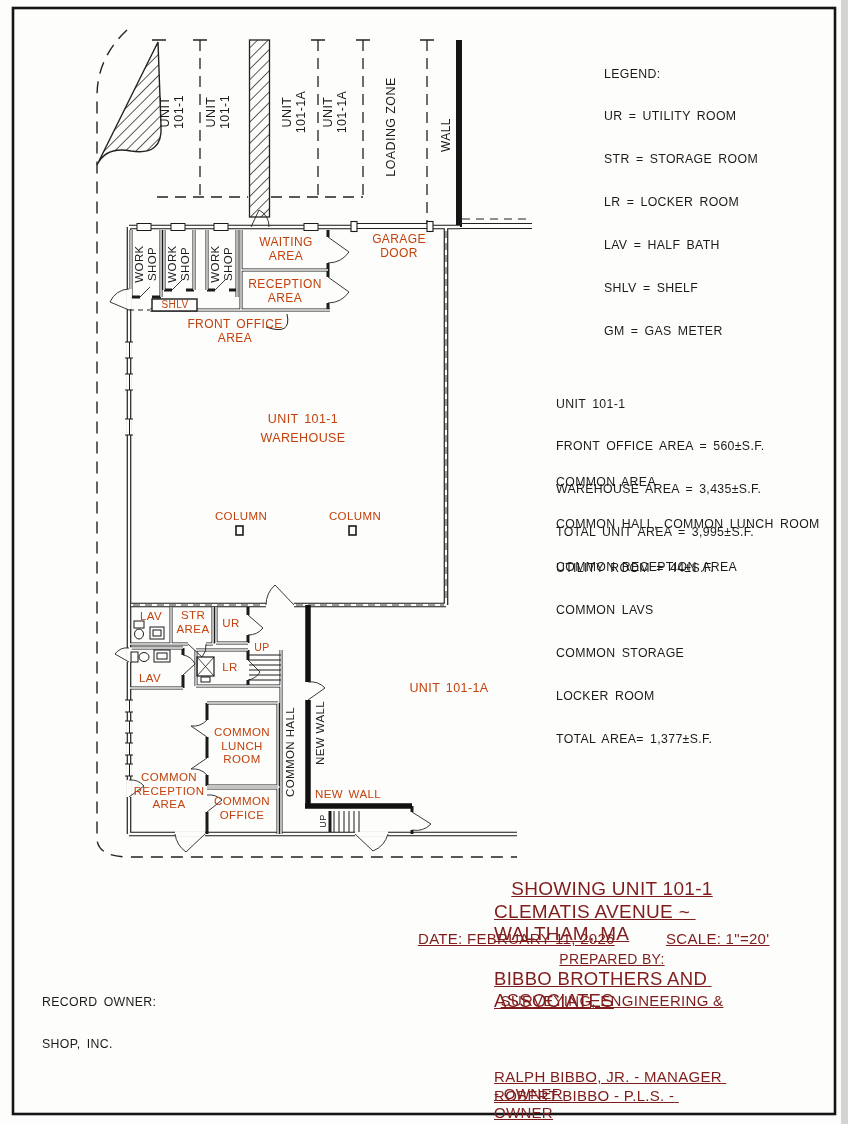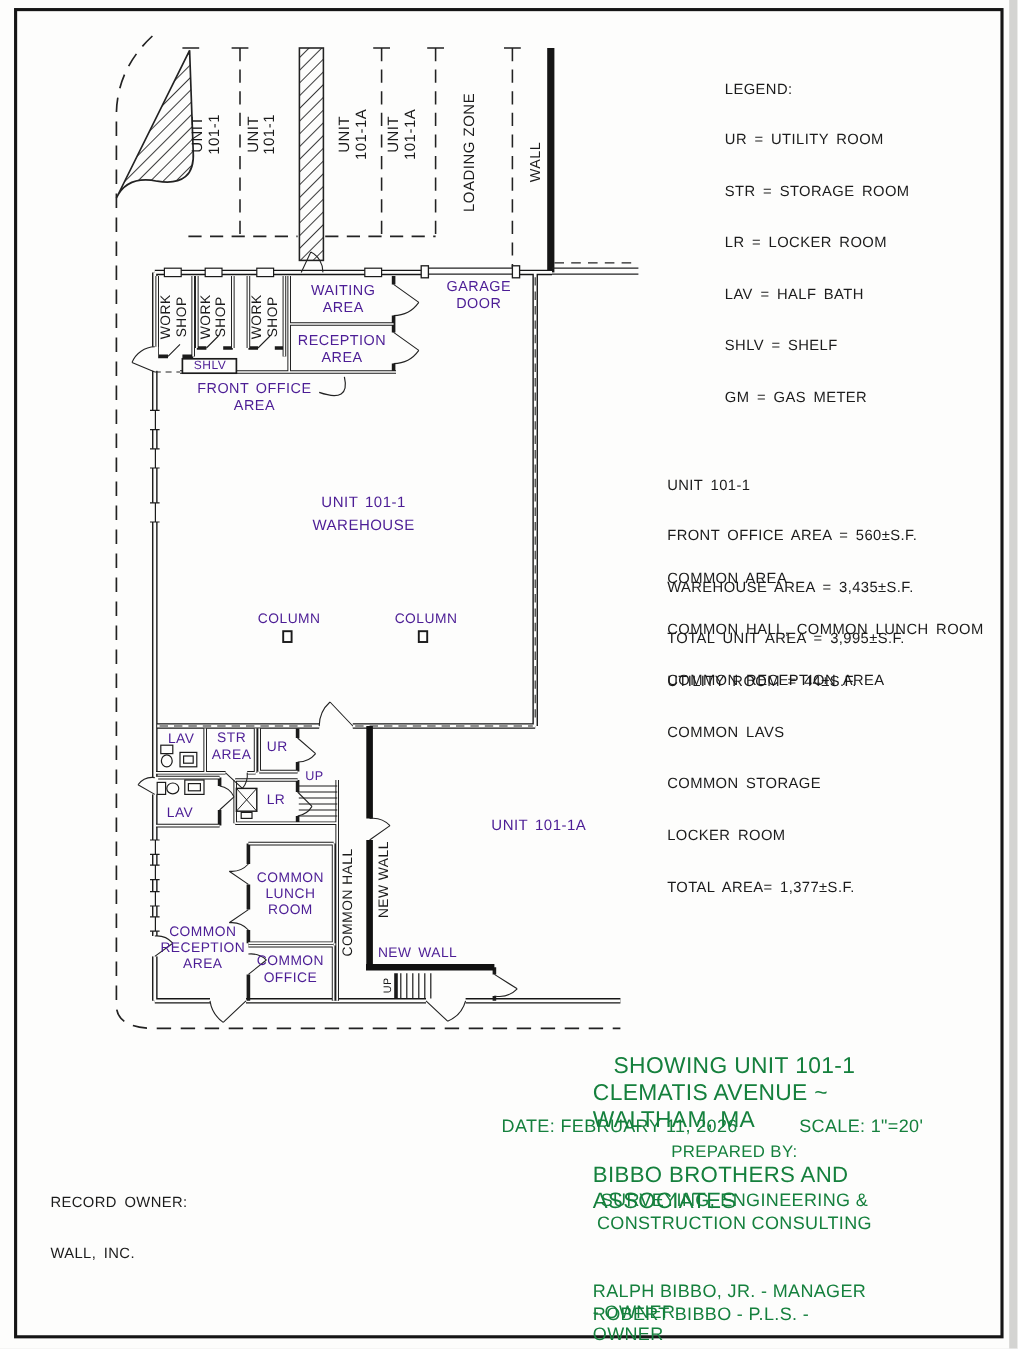--- a/index.html
+++ b/index.html
@@ -1,31 +1,31 @@
 <!DOCTYPE html>
 <html><head>
 <meta charset="utf-8">
 <style>
   html,body{margin:0;padding:0;background:#e8e8e6;}
   .sheet{position:relative;width:848px;height:1124px;background:#fdfdfc;overflow:hidden;
          font-family:"Liberation Sans", sans-serif;color:#1c1c1c;}
   .edge{position:absolute;top:0;right:0;width:7px;height:100%;background:#d4d4d2;}
   .plan-svg{position:absolute;left:0;top:0;}
   .lbl{position:absolute;transform:translate(-50%,-50%);white-space:pre-wrap;text-align:center;
-       line-height:1.18;letter-spacing:.4px;word-spacing:2px;color:#4c1d95;}
+       line-height:1.18;letter-spacing:.4px;word-spacing:2px;color:#c2410c;}
   .vlbl{position:absolute;transform:translate(-50%,-50%) rotate(-90deg);white-space:pre-wrap;
         text-align:center;line-height:1.15;letter-spacing:.4px;color:#1b1b1b;}
   .f125{font-size:12.5px;} .f12{font-size:12px;} .f115{font-size:11.5px;}
   .f105{font-size:10.5px;} .f10{font-size:10px;} .f9{font-size:9px;}
   .wh{line-height:1.55;}
   .noteblock{position:absolute;font-size:12.3px;line-height:14.3px;letter-spacing:.35px;
              word-spacing:2.5px;white-space:pre-wrap;color:#1b1b1b;}
   .noteblock div{white-space:pre-wrap;}
   .refgap{height:14px;}
-  .tb{position:absolute;white-space:pre-wrap;color:#15803d;letter-spacing:.3px;}
+  .tb{position:absolute;white-space:pre-wrap;color:#7f1d1d;letter-spacing:.3px;text-decoration:underline;}
   .tc{transform:translate(-50%,0);left:612px;}
   .t19{font-size:19px;} .t15{font-size:15px;} .t14{font-size:14px;} .t185{font-size:18.5px;}
 </style>
 </head>
 <body>
 
 <div class="sheet">
 
   <svg class="plan-svg" width="848" height="1124" viewBox="0 0 848 1124">
     <defs>
@@ -188,21 +188,21 @@
 SHOP</div>
   <div class="vlbl f115" style="left:222px;top:264px">WORK
 SHOP</div>
   <div class="lbl f12" style="left:286px;top:249px">WAITING
 AREA</div>
   <div class="lbl f12" style="left:399px;top:246px">GARAGE
 DOOR</div>
   <div class="lbl f12" style="left:285px;top:291px">RECEPTION
 AREA</div>
   <div class="lbl f10" style="left:175px;top:305px">SHLV</div>
-  <div class="lbl f12" style="left:212px;top:331px">FRONT OFFICE
+  <div class="lbl f12" style="left:235px;top:331px">FRONT OFFICE
 AREA</div>
   <div class="lbl f125 wh" style="left:303px;top:429px">UNIT 101-1
 WAREHOUSE</div>
   <div class="lbl f115" style="left:241px;top:517px">COLUMN</div>
   <div class="lbl f115" style="left:355px;top:517px">COLUMN</div>
 
   <div class="lbl f115" style="left:151px;top:617px">LAV</div>
   <div class="lbl f115" style="left:193px;top:623px">STR
 AREA</div>
   <div class="lbl f115" style="left:231px;top:624px">UR</div>
@@ -250,27 +250,26 @@
   </div>
   <div class="noteblock" style="left:556px;top:561px">UTILITY ROOM = 44±S.F.</div>
 
   <div class="tb tc t19" style="top:878px">SHOWING UNIT 101-1</div>
   <div class="tb tc t19" style="top:901px">CLEMATIS AVENUE ~ WALTHAM, MA</div>
   <div class="tb t15" style="left:418px;top:930px">DATE: FEBRUARY 11, 2026</div>
   <div class="tb t15" style="left:666px;top:930px">SCALE: 1"=20'</div>
   <div class="tb tc t14" style="top:951px">PREPARED BY:</div>
   <div class="tb tc t185" style="top:968px">BIBBO BROTHERS AND ASSOCIATES</div>
   <div class="tb tc t15" style="top:992px">SURVEYING, ENGINEERING &amp;</div>
-  <div class="tb tc t15" style="top:1011px">CONSTRUCTION CONSULTING</div>
   <div class="tb tc t15" style="top:1087px">ROBERT BIBBO - P.L.S. - OWNER</div>
   <div class="tb tc t15" style="top:1068px">RALPH BIBBO, JR. - MANAGER - OWNER</div>
 
   <div class="noteblock" style="left:42px;top:966px">
     <div>RECORD OWNER:</div>
-    <div>WALL, INC.</div>
+    <div>SHOP, INC.</div>
     <div class="refgap"></div>
     <div>DEED REFERENCE:</div>
     
     
     
     
   </div>
 
   <div class="edge"></div>
 </div>

